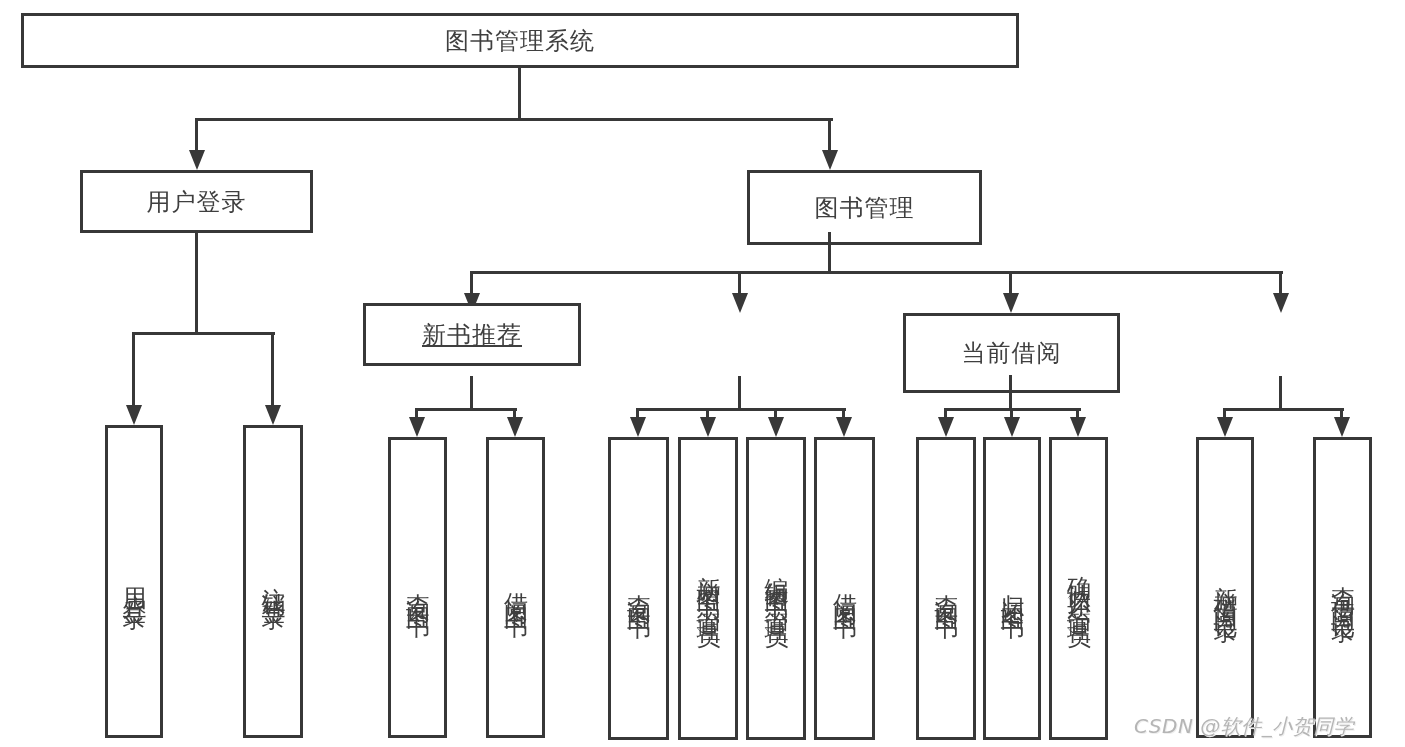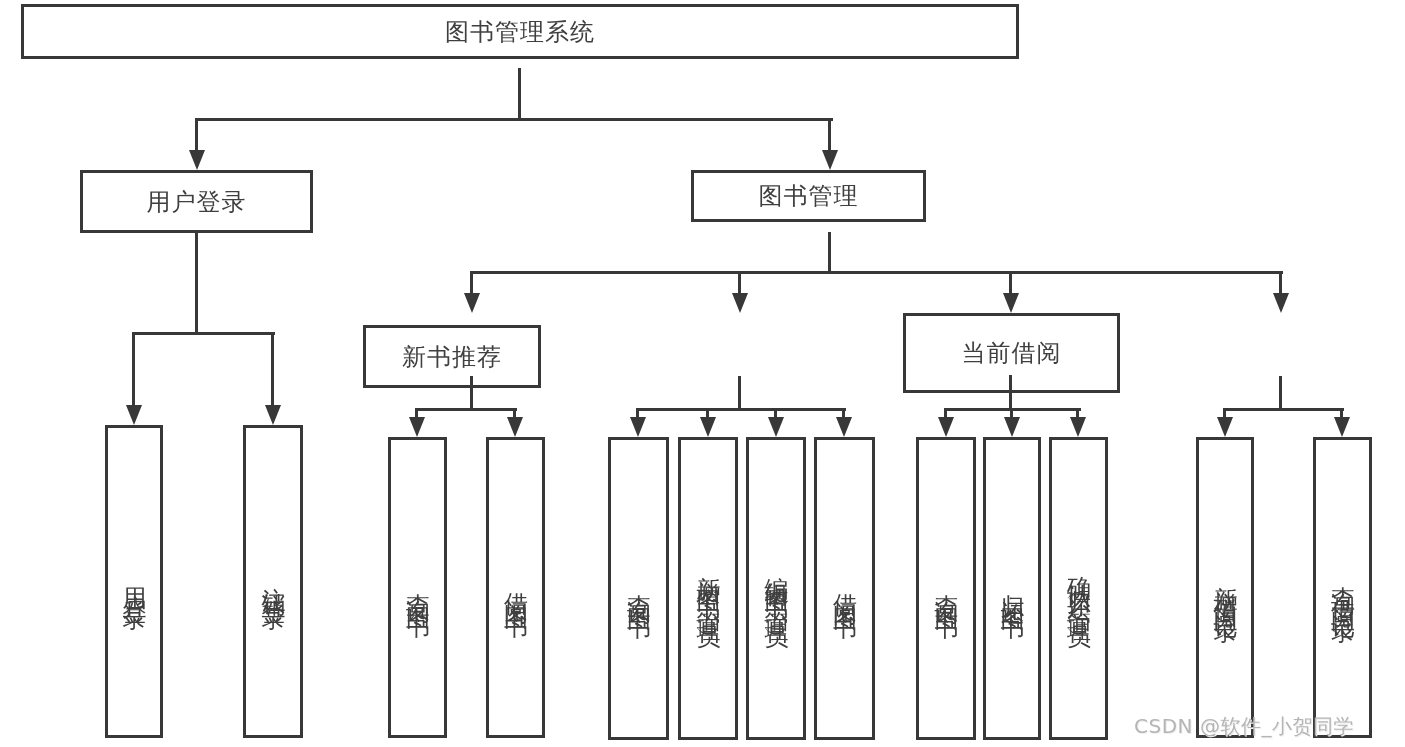--- a/index.html
+++ b/index.html
@@ -49,42 +49,43 @@
     border-top:20px solid var(--line);
   }
   #watermark{
     position:absolute;
     left:1134px;top:713px;
     font-size:20px;
     letter-spacing:0.5px;
     color:var(--wm);
     white-space:nowrap;
     text-shadow:1px 1px 0 #efefef;
+    font-style:italic;
   }
 </style>
 </head>
 <body>
 
 <div id="canvas">
 
-  <div class="box hbox" style="left:21px;top:4px;width:998px;height:55px;">
+  <div class="box hbox" style="left:21px;top:13px;width:998px;height:55px;">
     <span>图书管理系统</span>
   </div>
 
   <div class="vline" style="left:518px;top:68px;height:50px;"></div>
   <div class="hline" style="left:195px;top:118px;width:638px;"></div>
   <div class="vline" style="left:195px;top:118px;height:34px;"></div>
   <div class="arr" style="left:189px;top:150px;"></div>
   <div class="vline" style="left:828px;top:118px;height:34px;"></div>
   <div class="arr" style="left:822px;top:150px;"></div>
 
   <div class="box hbox" style="left:80px;top:170px;width:233px;height:63px;">
     <span>用户登录</span>
   </div>
-  <div class="box hbox" style="left:691px;top:170px;width:235px;height:52px;">
+  <div class="box hbox" style="left:747px;top:170px;width:235px;height:75px;">
     <span>图书管理</span>
   </div>
 
   <div class="vline" style="left:195px;top:233px;height:102px;"></div>
   <div class="hline" style="left:132px;top:332px;width:143px;"></div>
   <div class="vline" style="left:132px;top:332px;height:75px;"></div>
   <div class="arr" style="left:126px;top:405px;"></div>
   <div class="vline" style="left:271px;top:332px;height:75px;"></div>
   <div class="arr" style="left:265px;top:405px;"></div>
 
@@ -92,21 +93,21 @@
   <div class="hline" style="left:470px;top:271px;width:813px;"></div>
   <div class="vline" style="left:470px;top:271px;height:24px;"></div>
   <div class="arr" style="left:464px;top:293px;"></div>
   <div class="vline" style="left:738px;top:271px;height:24px;"></div>
   <div class="arr" style="left:732px;top:293px;"></div>
   <div class="vline" style="left:1009px;top:271px;height:24px;"></div>
   <div class="arr" style="left:1003px;top:293px;"></div>
   <div class="vline" style="left:1279px;top:271px;height:24px;"></div>
   <div class="arr" style="left:1273px;top:293px;"></div>
 
-  <div class="box hbox" style="left:363px;top:325px;width:178px;height:63px;">
+  <div class="box hbox" style="left:363px;top:303px;width:218px;height:63px;text-decoration:underline;">
     <span>新书推荐</span>
   </div>
   <div class="box hbox" style="left:903px;top:313px;width:217px;height:80px;">
     <span>当前借阅</span>
   </div>
 
   <div class="vline" style="left:470px;top:376px;height:35px;"></div>
   <div class="hline" style="left:415px;top:408px;width:102px;"></div>
   <div class="vline" style="left:415px;top:408px;height:11px;"></div>
   <div class="arr" style="left:409px;top:417px;"></div>

